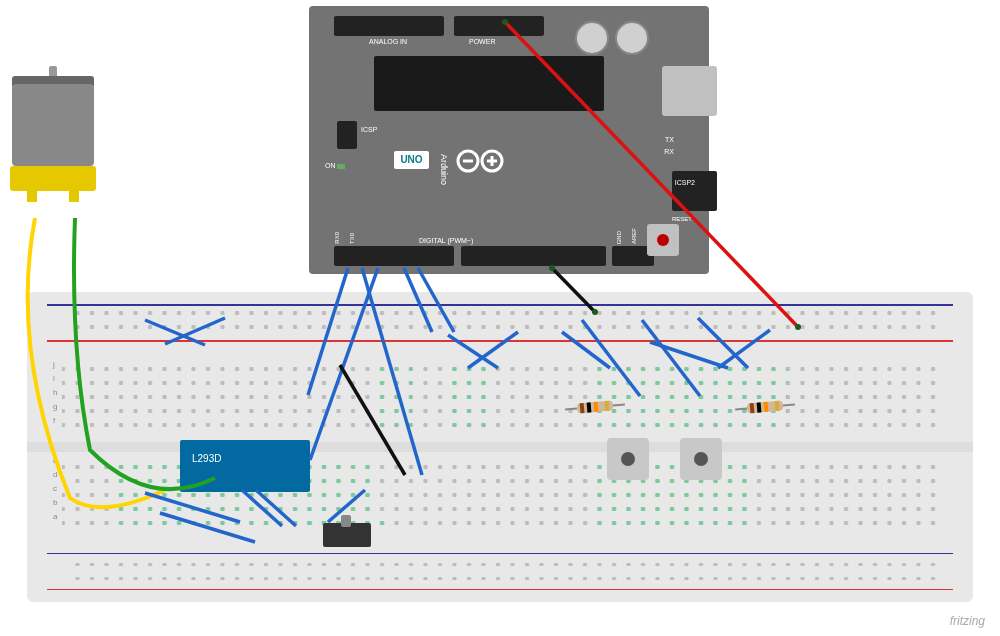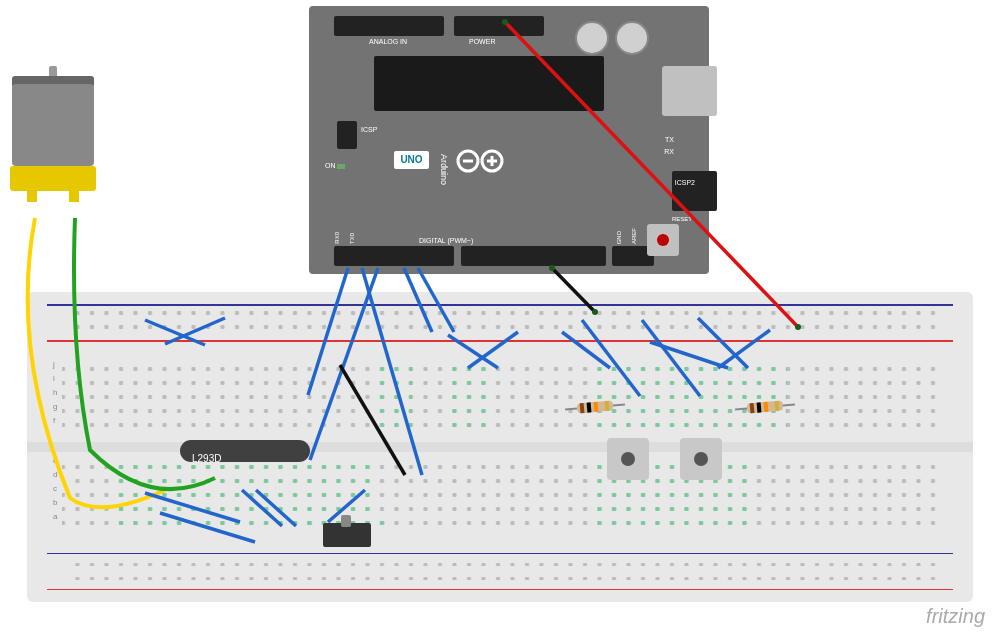--- a/index.html
+++ b/index.html
@@ -1,17 +1,17 @@
 <!DOCTYPE html>
 <html><head>
 <meta charset="utf-8">
 <style>
 body{margin:0;padding:0;font-family:Arial,sans-serif;background:#fff}
 .canvas{position:relative;width:1000px;height:636px;background:#fff}
-.watermark{position:absolute;bottom:8px;right:15px;font-size:20px;font-weight:300;color:#aaa;font-style:italic}
+.watermark{position:absolute;bottom:8px;right:15px;font-size:12px;font-weight:300;color:#aaa;font-style:italic}
 
 
 .motor{position:absolute;left:12px;top:84px}
 .motor-body{width:82px;height:82px;background:#888;border-radius:4px;position:relative}
 .motor-end{position:absolute;top:-8px;left:0;width:82px;height:10px;background:#666;border-radius:3px 3px 0 0}
 .motor-cap{position:absolute;bottom:-25px;left:-2px;width:86px;height:25px;background:#e6c800;border-radius:3px}
 .motor-shaft{position:absolute;top:-18px;left:37px;width:8px;height:12px;background:#999;border-radius:2px 2px 0 0}
 .motor-term{position:absolute;bottom:-36px;width:10px;height:12px;background:#e6c800}
 .mt1{left:15px}
 .mt2{right:15px}
@@ -44,21 +44,21 @@
 .bb-rail-line{position:absolute;left:20px;right:20px;height:1.5px}
 .rail-red{background:#d33}
 .rail-blue{background:#339}
 .bb-r1{top:12px}
 .bb-r2{top:48px}
 .bb-r3{bottom:48px}
 .bb-r4{bottom:12px}
 .bb-gap{position:absolute;left:0;right:0;top:150px;height:10px;background:#ddd}
 
 
-.ic-chip{position:absolute;left:180px;top:440px;width:130px;height:22px;background:#404040;border-radius:14px}
+.ic-chip{position:absolute;left:180px;top:440px;width:130px;height:52px;background:#0369a1;border-radius:2px}
 .ic-label{color:#fff;font-size:10px;position:absolute;left:12px;top:13px}
 
 .pushbtn{position:absolute;width:42px;height:42px;background:#c8c8c8;border-radius:4px}
 .pb1{left:607px;top:438px}
 .pb2{left:680px;top:438px}
 .pb-dot{position:absolute;left:14px;top:14px;width:14px;height:14px;background:#555;border-radius:50%}
 
 .resistor{position:absolute;width:60px;height:10px;transform:rotate(-5deg)}
 .res-body{position:absolute;left:12px;width:36px;height:10px;background:#d4b896;border-radius:4px}
 .res-wire{position:absolute;top:4px;height:2px;width:12px;background:#888}

